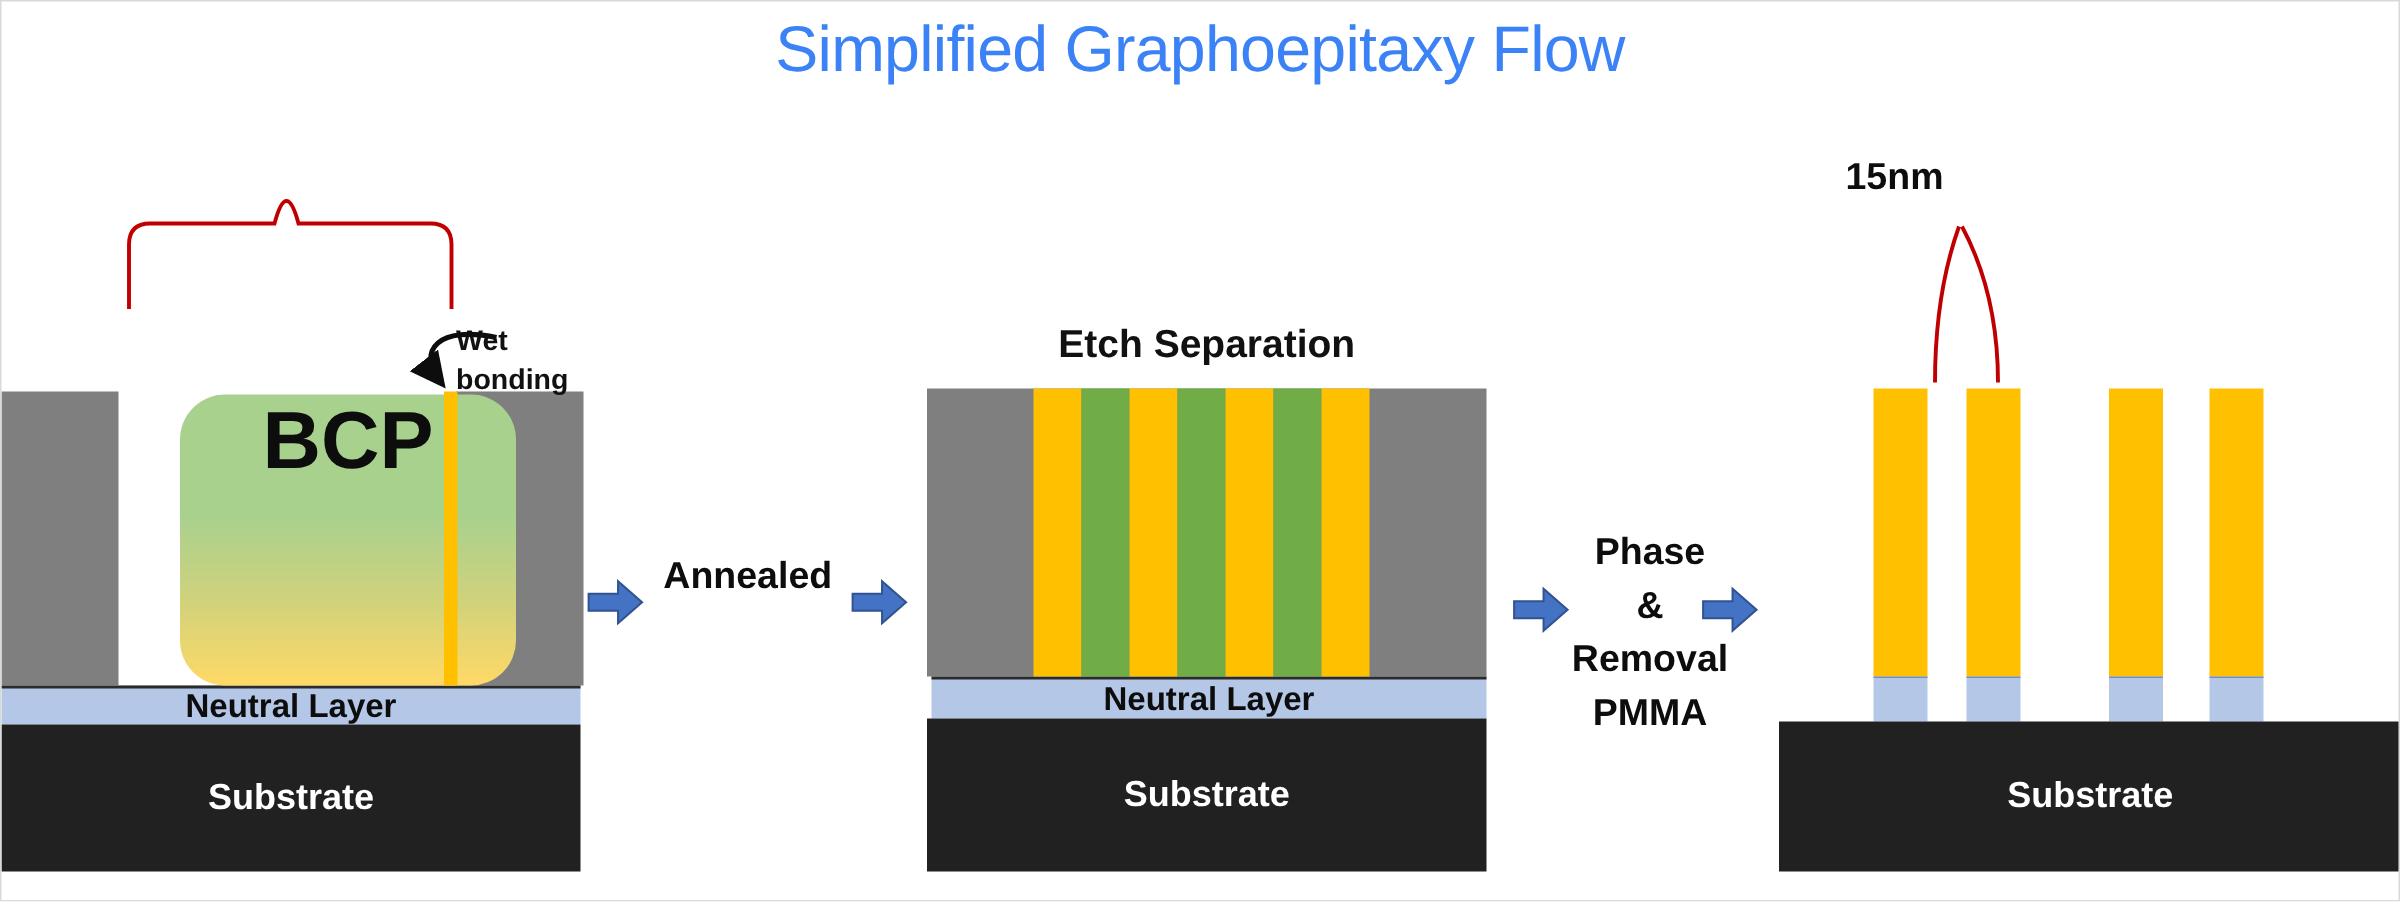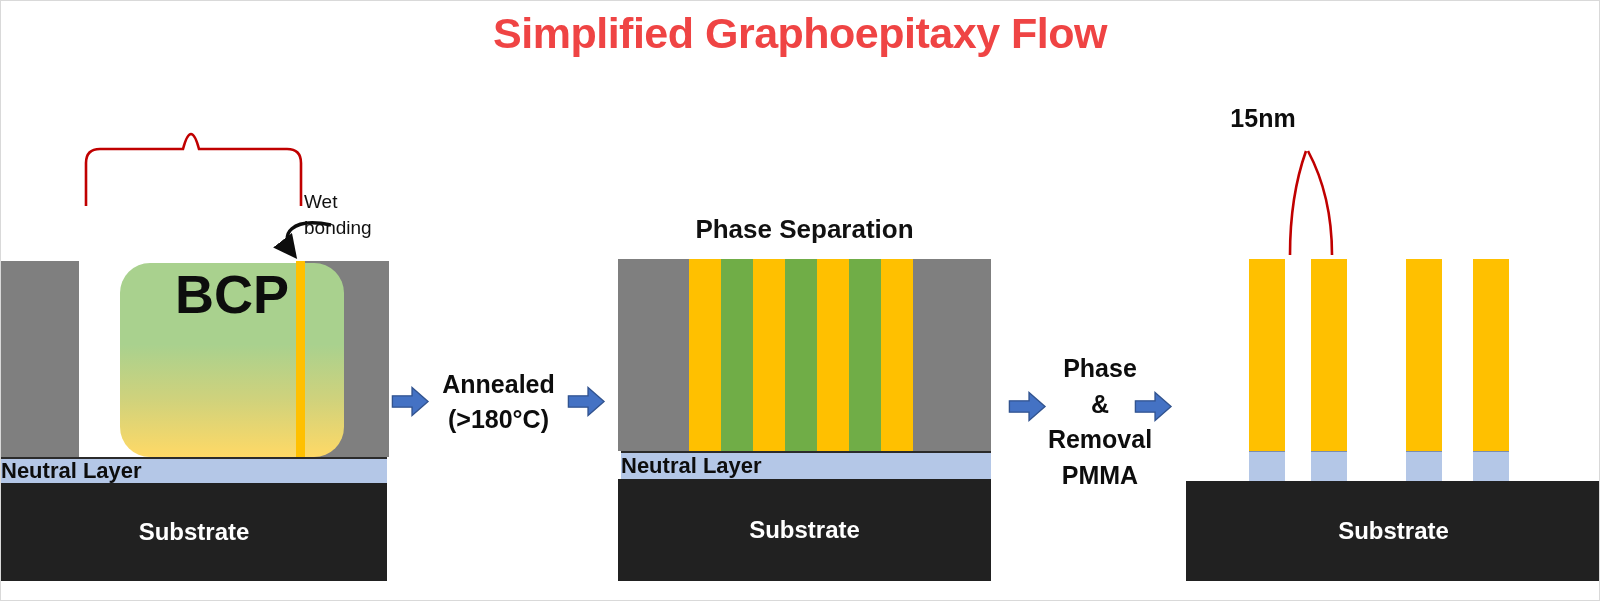--- a/index.html
+++ b/index.html
@@ -5,52 +5,52 @@
   * { margin:0; padding:0; box-sizing:border-box; }
   html,body { background:#ffffff; }
   body { font-family:"Liberation Sans", sans-serif; color:#111; }
   .canvas {
     position:relative; width:1600px; height:601px; background:#ffffff;
     border:1px solid #d9d9d9; overflow:hidden;
   }
   .abs { position:absolute; }
   .title {
     top:8px; left:0; width:100%; text-align:center;
-    font-size:43px; font-weight:700; letter-spacing:-0.5px; color:#ef4444;
+    font-size:43px; font-weight:400; letter-spacing:-0.5px; color:#3b82f6;
   }
   
   .wall { background:#7f7f7f; }
   .wall-l1 { left:0; top:260px; width:78px; height:196px; }
   .wall-r1 { left:303px; top:260px; width:85px; height:196px; }
   .pmma-strip { left:295px; top:260px; width:9px; height:196px; background:#ffc000; z-index:3; }
   .bcp {
     left:75px; top:262px; width:224px; height:194px; z-index:2;
     border-radius:30px;
     background:linear-gradient(to bottom, #a9d18e 0%, #a9d18e 42%, #cfd27c 70%, #ffd966 100%);
     display:flex; align-items:flex-start; justify-content:center;margin-left:44px;
   }
   .bcp-label { font-size:54px; font-weight:700; color:#0d0d0d; }
   .neutral {
     background:#b4c7e7; border-top:2px solid #2b2b2b;
-    display:flex; align-items:center; justify-content:flex-start;
+    display:flex; align-items:center; justify-content:center;
   }
   .neutral-1 { left:0; top:456px; width:386px; height:26px; }
   .neutral-2 { left:620px; top:450px; width:370px; height:28px; }
   .neutral-label { font-size:22px; font-weight:700; color:#0d0d0d; line-height:1; }
   .substrate {
     background:#212121; display:flex; align-items:center; justify-content:center;
   }
   .substrate-1 { left:0; top:482px; width:386px; height:98px; }
   .substrate-2 { left:617px; top:478px; width:373px; height:102px; }
   .substrate-3 { left:1185px; top:480px; width:415px; height:100px; }
   .substrate-label { color:#ffffff; font-size:24px; font-weight:700; }
   .dim-label { font-size:25px; font-weight:700; color:#0d0d0d; text-align:center; }
   .lbl-100 { left:95px; top:85px; width:190px; }
   .lbl-15 { left:1202px; top:103px; width:120px; }
-  .wet-label { left:303px; top:188px; font-size:19px; font-weight:400; line-height:1.35; }
+  .wet-label { left:303px; top:214px; font-size:19px; font-weight:700; line-height:1.35; }
   
   .step-label { text-align:center; font-weight:700; font-size:25px; line-height:1.4; color:#0d0d0d; }
   .anneal { left:425px; top:366px; width:145px;text-align:center; }
   .etch { left:1038px; top:350px; width:122px; line-height:1.42; }
   .flow-arrow { width:40px; height:31px; }
   .fa-1 { left:390px; top:385px; }
   .fa-2 { left:566px; top:385px; }
   .fa-3 { left:1007px; top:390px; }
   .fa-4 { left:1133px; top:390px; }
   
@@ -90,27 +90,26 @@
   </div>
   <div class="abs substrate substrate-1">
     <span class="substrate-label">Substrate</span>
   </div>
 
   <svg class="abs flow-arrow fa-1" viewBox="0 0 36 30">
     <polygon points="0,9.5 19,9.5 19,1.5 34.5,15 19,28.5 19,20.5 0,20.5" fill="#4472c4" stroke="#31538f" stroke-width="1.3"></polygon>
   </svg>
   <div class="abs step-label anneal">
     <div>Annealed</div>
-    <div>(&gt;180°C)</div>
   </div>
   <svg class="abs flow-arrow fa-2" viewBox="0 0 36 30">
     <polygon points="0,9.5 19,9.5 19,1.5 34.5,15 19,28.5 19,20.5 0,20.5" fill="#4472c4" stroke="#31538f" stroke-width="1.3"></polygon>
   </svg>
 
-  <div class="abs phase-title">Phase Separation</div>
+  <div class="abs phase-title">Etch Separation</div>
   <div class="abs wall wall-2"></div>
   <div class="abs stripes">
       <div class="stripe" style="background: rgb(255, 192, 0);"></div>
       <div class="stripe" style="background: rgb(112, 173, 71);"></div>
       <div class="stripe" style="background: rgb(255, 192, 0);"></div>
       <div class="stripe" style="background: rgb(112, 173, 71);"></div>
       <div class="stripe" style="background: rgb(255, 192, 0);"></div>
       <div class="stripe" style="background: rgb(112, 173, 71);"></div>
       <div class="stripe" style="background: rgb(255, 192, 0);"></div>
     </div>

